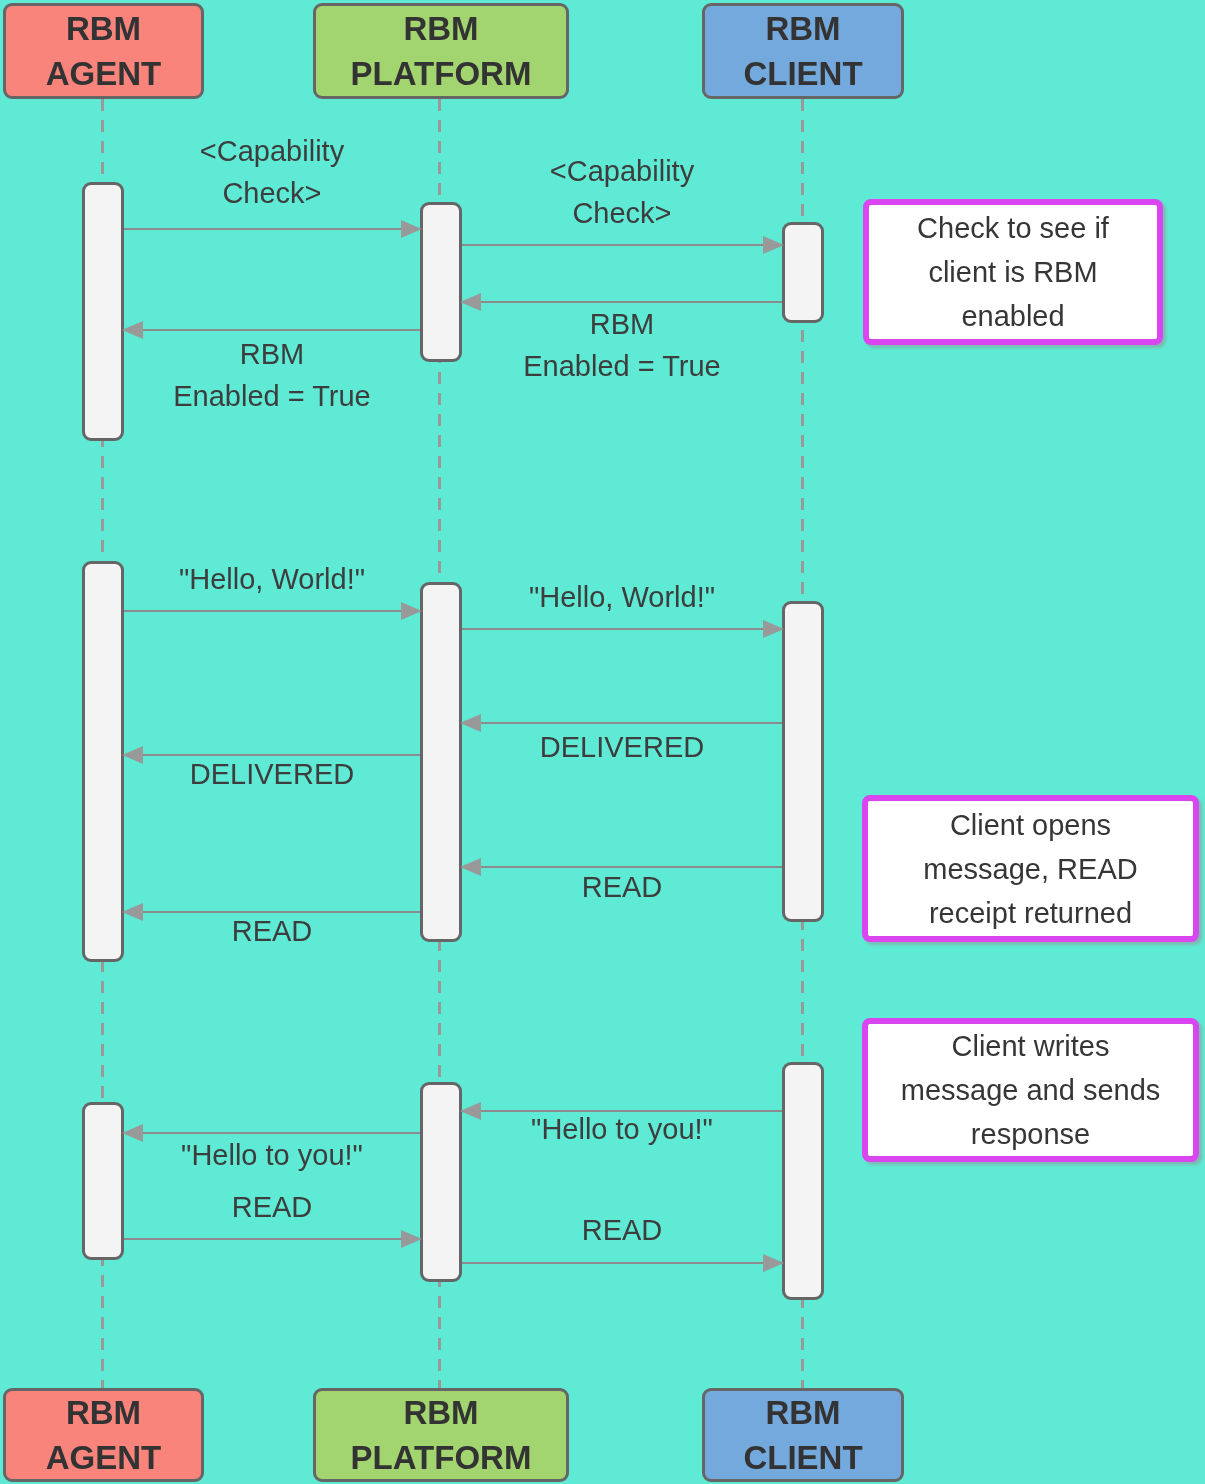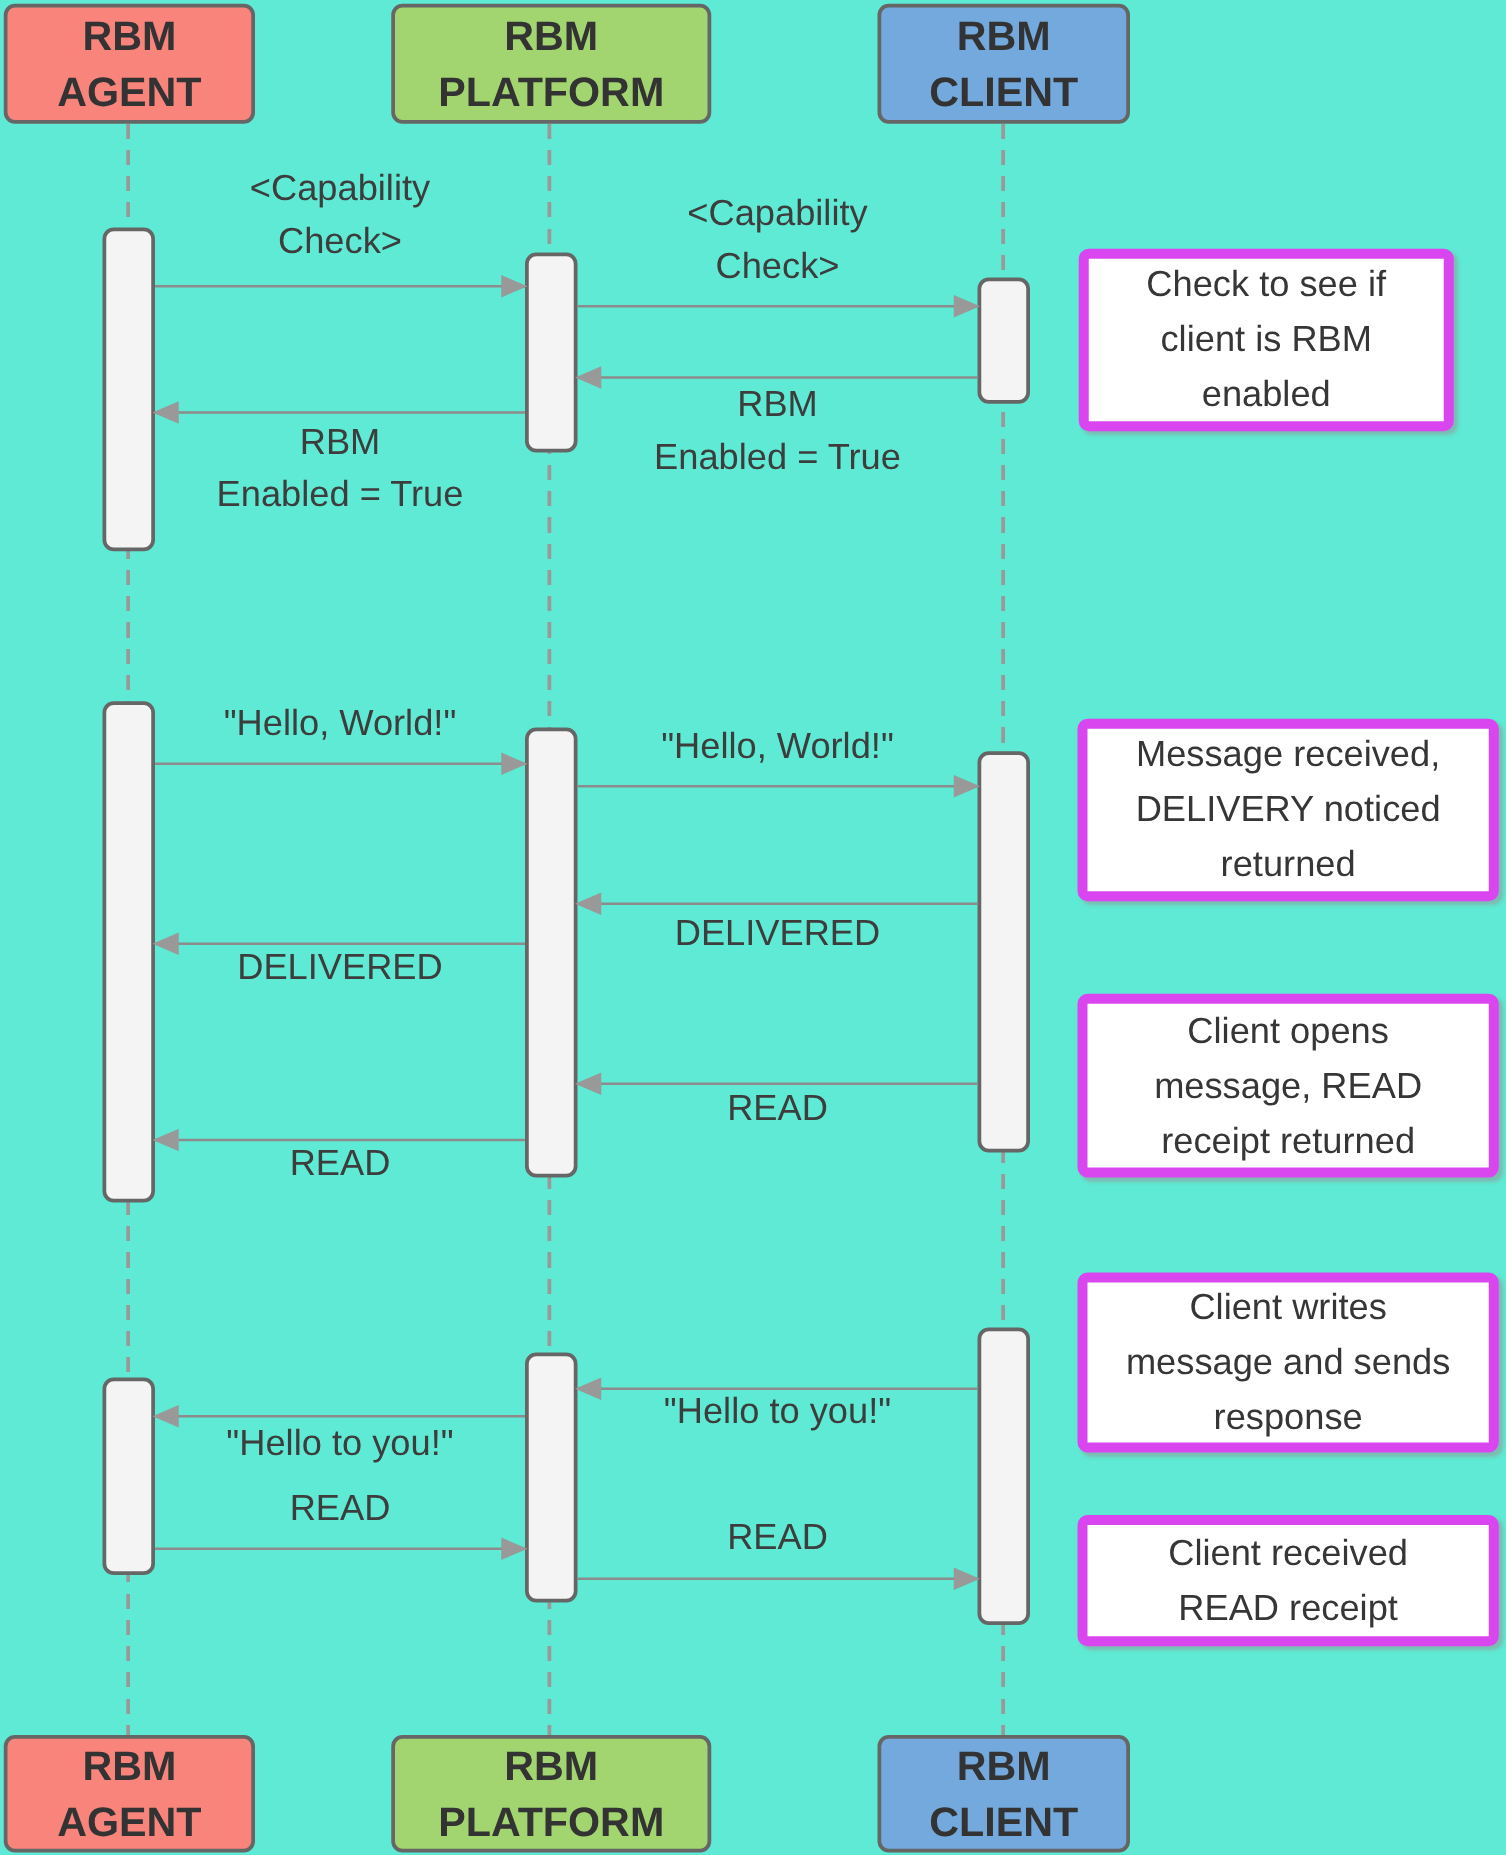--- a/index.html
+++ b/index.html
@@ -30,21 +30,21 @@
     border-top:9px solid transparent;border-bottom:9px solid transparent;
   }
   .arrow.to-right .head{right:-2px;border-left:21px solid #999999;}
   .arrow.to-left .head{left:-2px;border-right:21px solid #999999;}
   .msg-label{
     position:absolute;width:320px;text-align:center;
     font-size:29px;line-height:42px;color:#3D3D3D;white-space:pre-line;
   }
   .note{
     position:absolute;box-sizing:border-box;background:#FFFFFF;
-    border:8px solid #d946ef;border-radius:8px;
+    border:6px solid #d946ef;border-radius:8px;
     box-shadow:3px 3px 3px rgba(150,150,150,0.55);
     display:flex;align-items:center;justify-content:center;text-align:center;
     font-size:29px;line-height:44px;color:#363636;white-space:pre-line;padding:4px 23px;
   }
 </style>
 </head>
 <body>
 
 <div id="canvas">
 
@@ -129,31 +129,26 @@
   <div class="msg-label" style="left:462px;top:866px;">READ</div>
   <div class="msg-label" style="left:112px;top:910px;">READ</div>
   <div class="msg-label" style="left:462px;top:1108px;">"Hello to you!"</div>
   <div class="msg-label" style="left:112px;top:1134px;">"Hello to you!"</div>
   <div class="msg-label" style="left:112px;top:1186px;">READ</div>
   <div class="msg-label" style="left:462px;top:1209px;">READ</div>
 
   <div class="note" style="left:863px;top:199px;width:300px;height:146px;">Check to see if
 client is RBM
 enabled</div>
-  <div class="note" style="left:862px;top:575px;width:337px;height:146px;">Message received,
-DELIVERY noticed
-returned</div>
   <div class="note" style="left:862px;top:1018px;width:337px;height:144px;">Client writes
 message and sends
 response</div>
   <div class="note" style="left:862px;top:795px;width:337px;height:147px;">Client opens
 message, READ
 receipt returned</div>
-  <div class="note" style="left:862px;top:1212px;width:337px;height:105px;">Client received
-READ receipt</div>
 
   <div class="actor agent" style="left:3px;top:1388px;width:201px;height:94px;">RBM
 AGENT</div>
   <div class="actor platform" style="left:313px;top:1388px;width:256px;height:94px;">RBM
 PLATFORM</div>
   <div class="actor client" style="left:702px;top:1388px;width:202px;height:94px;">RBM
 CLIENT</div>
 
 </div>
 

